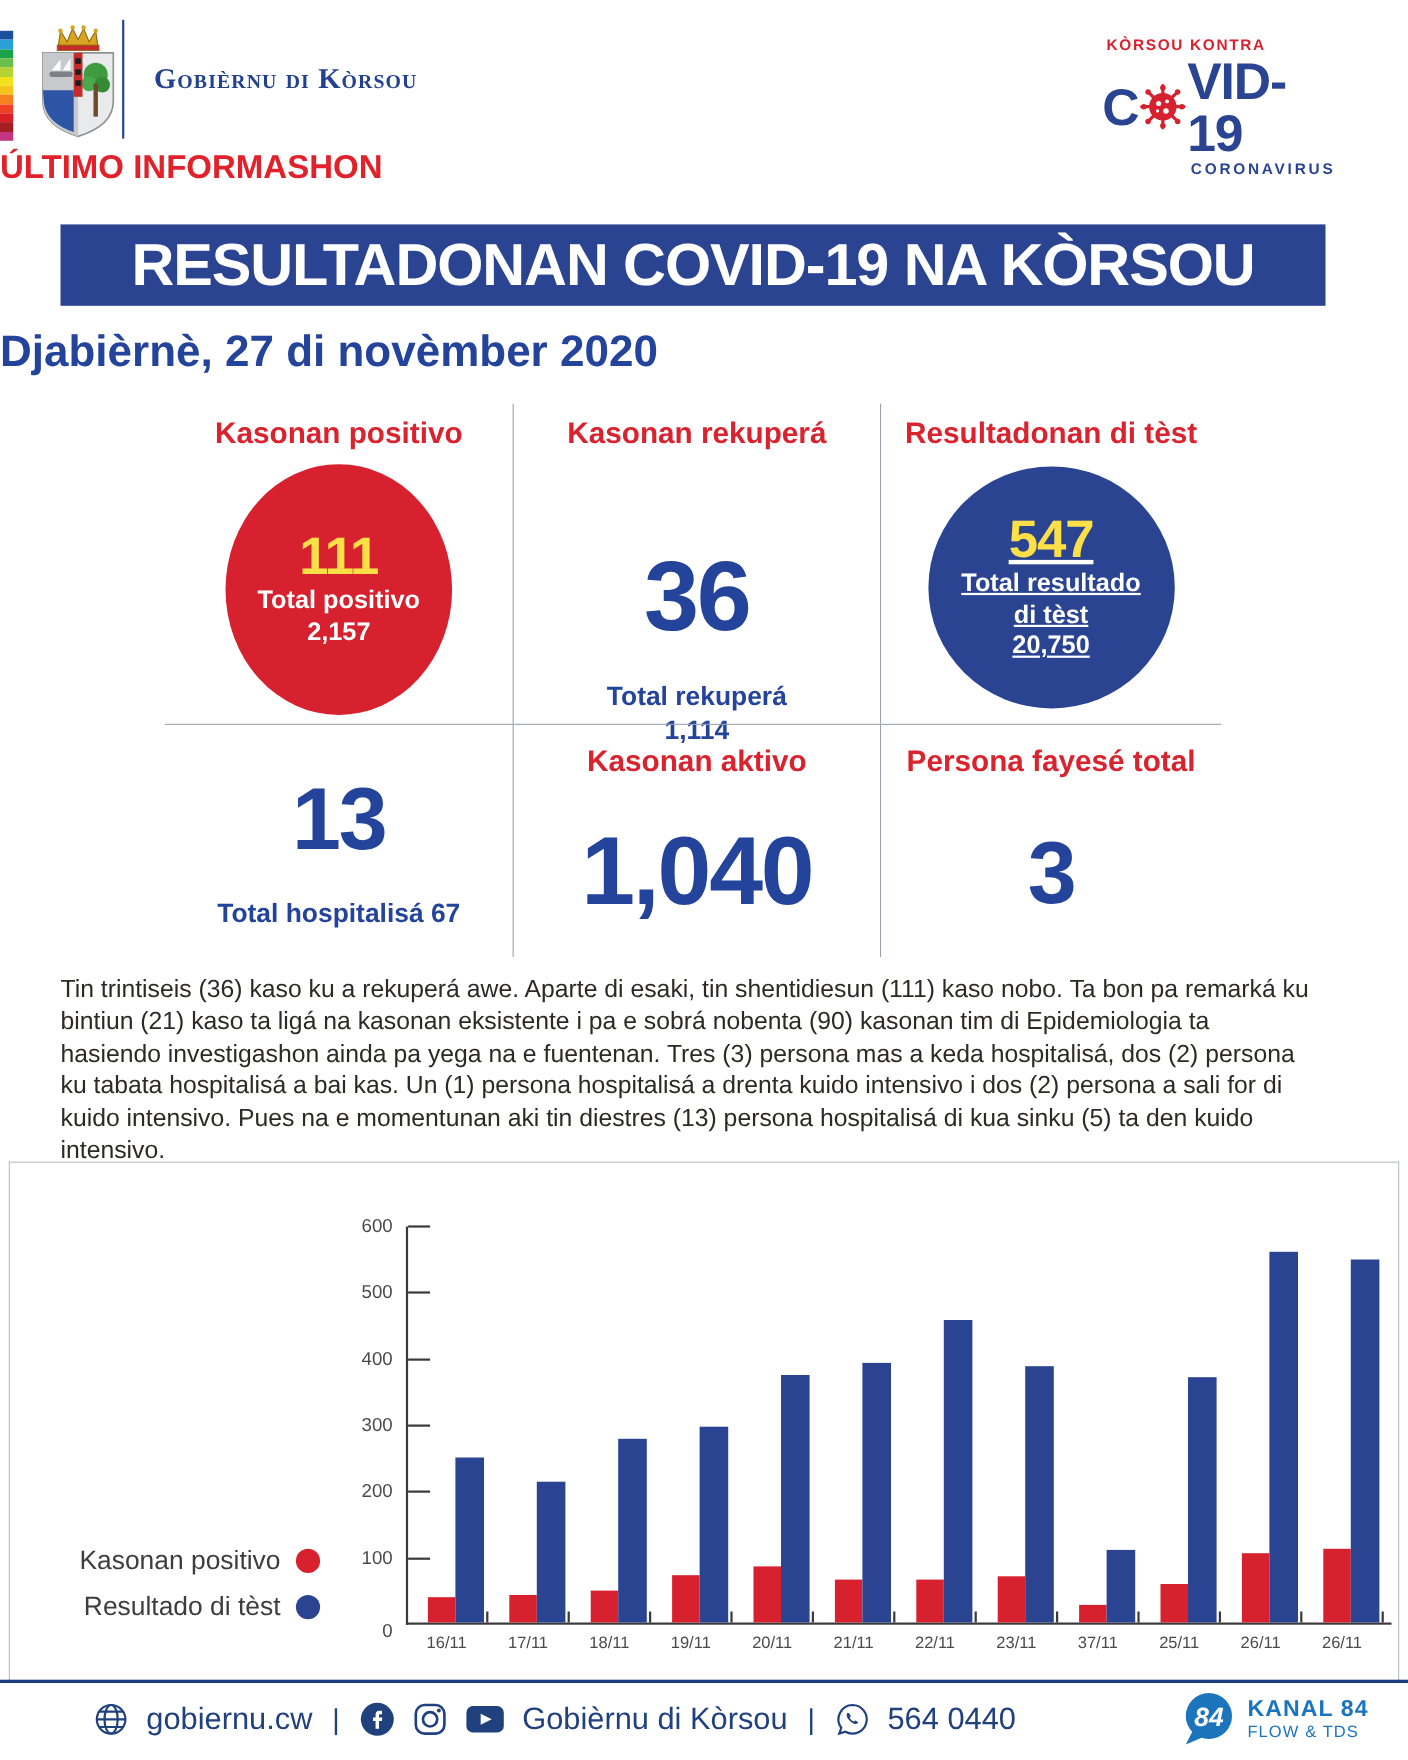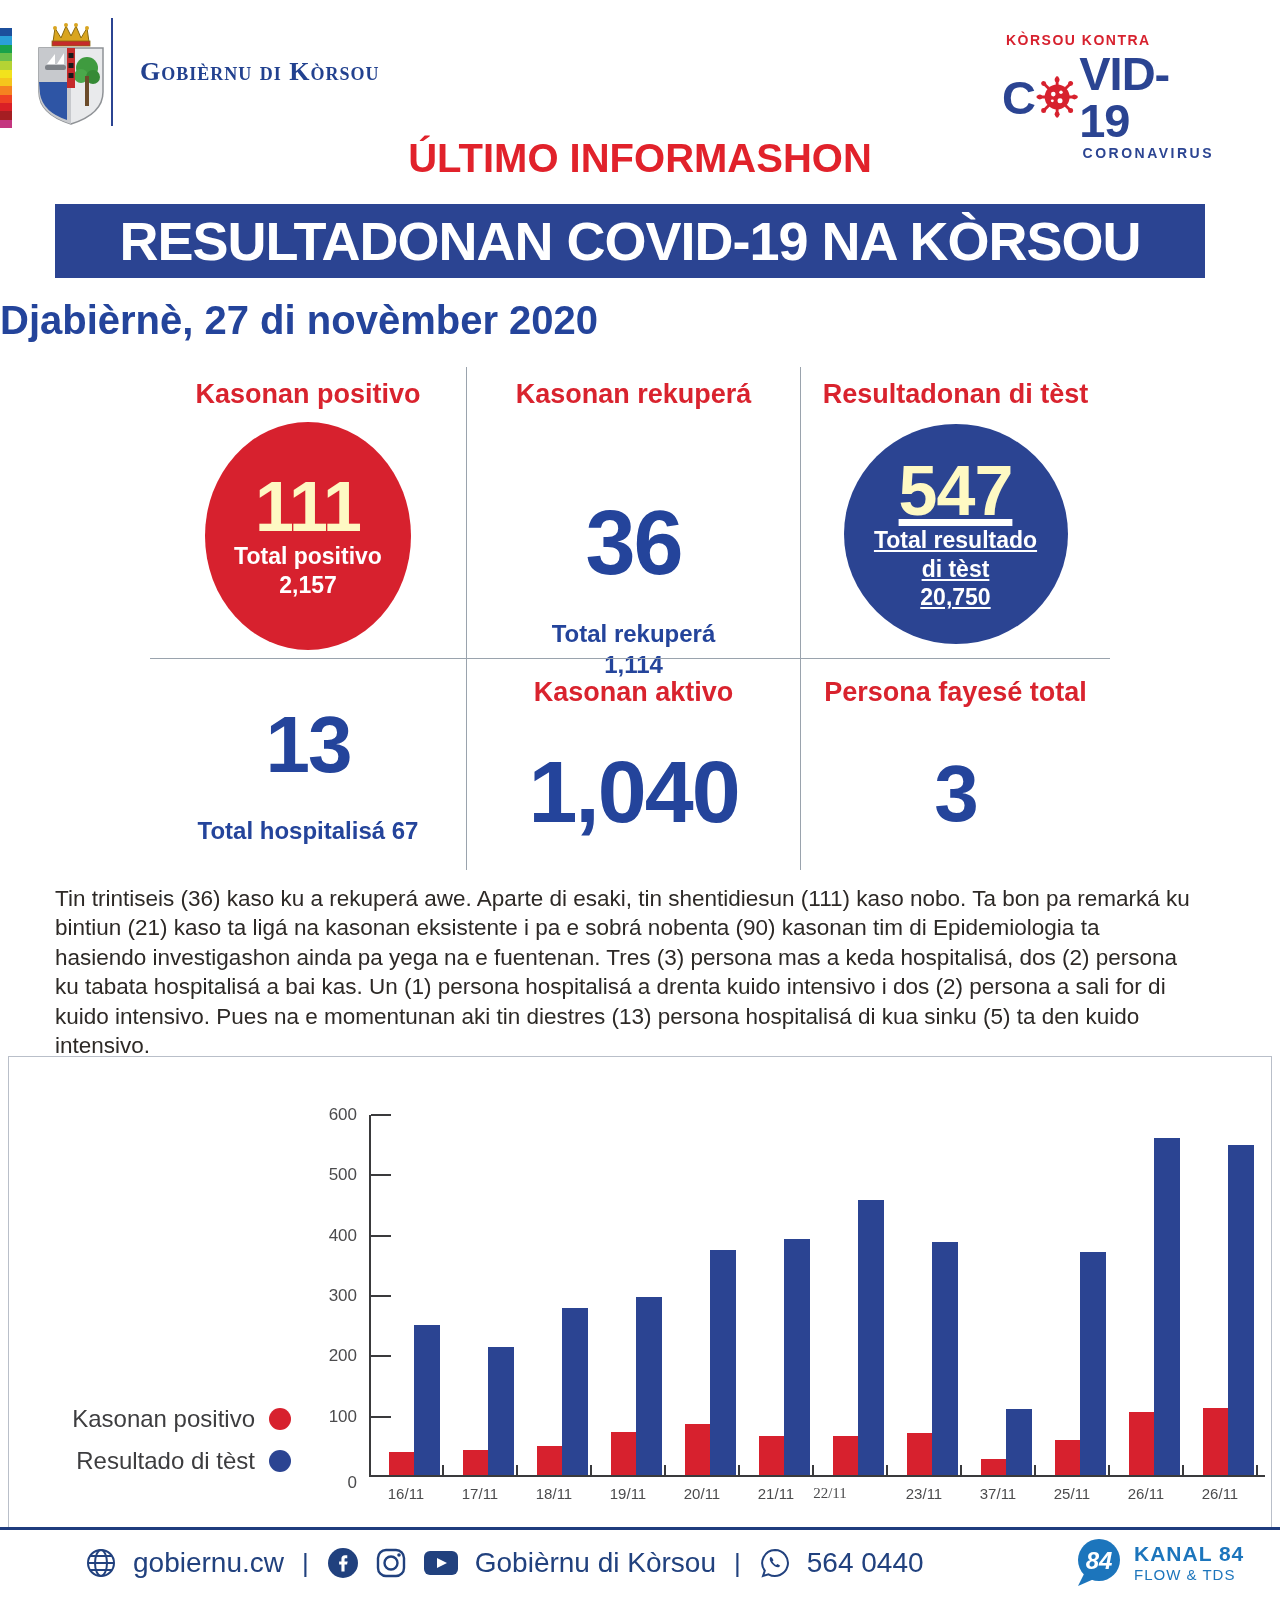--- a/index.html
+++ b/index.html
@@ -16,37 +16,37 @@
   .gov-name{
     position:absolute;left:140px;top:57px;color:#22418f;
     font-family:"Liberation Serif", serif;font-weight:bold;font-size:26px;
     font-variant-caps:small-caps;letter-spacing:1px;
   }
   .covid-logo{position:absolute;left:1002px;top:32px;width:212px;text-align:left;}
   .covid-logo .top{color:#d7212e;font-weight:bold;font-size:14px;letter-spacing:1.5px;margin-left:4px;}
   .covid-logo .main{display:flex;align-items:center;color:#2b4492;font-weight:bold;font-size:47px;letter-spacing:-1px;line-height:1;margin-top:2px;}
   .covid-logo .sub{color:#2b4492;font-weight:bold;font-size:14px;letter-spacing:2.5px;text-align:right;margin-top:1px;}
   
-  .kicker{position:absolute;left:0;top:136px;width:100%;text-align:center;color:#e1222b;font-weight:bold;font-size:40px;letter-spacing:0;}
+  .kicker{position:absolute;left:0;top:136px;width:100%;color:#e1222b;font-weight:bold;font-size:30px;letter-spacing:0;}
   .banner{position:absolute;left:55px;top:204px;width:1150px;height:74px;background:#2b4492;display:flex;align-items:center;justify-content:center;}
   .banner span{color:#ffffff;font-weight:bold;font-size:54px;letter-spacing:-1px;white-space:nowrap;}
   .date{position:absolute;left:0;top:298px;width:100%;text-align:left;color:#24449b;font-weight:bold;font-size:40px;}
   
   .stats{position:absolute;left:150px;top:367px;width:960px;height:503px;display:grid;
          grid-template-columns:316px 334px 310px;grid-template-rows:291px 212px;}
   .cell{position:relative;text-align:center;}
   .cell.bl{border-left:1.5px solid #9aa3ad;}
   .cell.bt{border-top:1.5px solid #9aa3ad;}
   .stat-label{color:#d9232e;font-weight:bold;font-size:27px;padding-top:12px;}
   .row2 .stat-label{padding-top:18px;}
   .circle{margin:12px auto 0;border-radius:50%;display:flex;flex-direction:column;align-items:center;justify-content:center;color:#fff;}
   .circle.red{width:206px;height:228px;background:#d7212e;}
   .circle.blue{width:224px;height:220px;background:#2b4492;margin-top:14px;text-decoration:underline;}
   .big-num{color:#24449b;font-weight:bold;letter-spacing:-2px;line-height:1;}
-  .circle .big-num{color:#fef9c3;font-size:70px;letter-spacing:-1px;}
+  .circle .big-num{color:#fde047;font-size:48px;letter-spacing:-1px;}
   .circle .tot{font-weight:bold;font-size:23px;line-height:1.25;}
   .num-36{font-size:90px;margin-top:88px;}
   .num-13{font-size:80px;margin-top:46px;}
   .num-1040{font-size:88px;margin-top:40px;}
   .num-3{font-size:80px;margin-top:46px;}
   .tot-navy{color:#24449b;font-weight:bold;font-size:24px;line-height:1.3;}
   .tot-36{margin-top:30px;}
   .tot-13{margin-top:30px;}
   
   .para{position:absolute;left:55px;top:884px;width:1135px;color:#2d2926;font-size:22.5px;line-height:1.31;}
@@ -260,21 +260,21 @@
       <div class="bar" style="left: 341px; width: 26px; height: 225.043px; background: rgb(43, 68, 146);"></div>
       <div class="xtick-mark" style="left: 369px;"></div>
       <div class="xlabel" style="left: 296px; width: 74px; top: 370px;">20/11</div>
       <div class="bar" style="left: 390px; width: 25px; height: 38.6133px; background: rgb(215, 33, 46);"></div>
       <div class="bar" style="left: 415px; width: 26px; height: 235.903px; background: rgb(43, 68, 146);"></div>
       <div class="xtick-mark" style="left: 443px;"></div>
       <div class="xlabel" style="left: 370px; width: 74px; top: 370px;">21/11</div>
       <div class="bar" style="left: 464px; width: 25px; height: 39.2167px; background: rgb(215, 33, 46);"></div>
       <div class="bar" style="left: 489px; width: 26px; height: 274.517px; background: rgb(43, 68, 146);"></div>
       <div class="xtick-mark" style="left: 517px;"></div>
-      <div class="xlabel" style="left: 424px; width: 74px; top: 370px; font-family: Liberation Serif, serif;">22/11</div>
+      <div class="xlabel" style="left: 444px; width: 74px; top: 370px;">22/11</div>
       <div class="bar" style="left: 538px; width: 25px; height: 42.2333px; background: rgb(215, 33, 46);"></div>
       <div class="bar" style="left: 563px; width: 26px; height: 233.49px; background: rgb(43, 68, 146);"></div>
       <div class="xtick-mark" style="left: 591px;"></div>
       <div class="xlabel" style="left: 518px; width: 74px; top: 370px;">23/11</div>
       <div class="bar" style="left: 612px; width: 25px; height: 16.29px; background: rgb(215, 33, 46);"></div>
       <div class="bar" style="left: 637px; width: 26px; height: 66.3667px; background: rgb(43, 68, 146);"></div>
       <div class="xtick-mark" style="left: 665px;"></div>
       <div class="xlabel" style="left: 592px; width: 74px; top: 370px;">37/11</div>
       <div class="bar" style="left: 686px; width: 25px; height: 34.9933px; background: rgb(215, 33, 46);"></div>
       <div class="bar" style="left: 711px; width: 26px; height: 222.63px; background: rgb(43, 68, 146);"></div>

